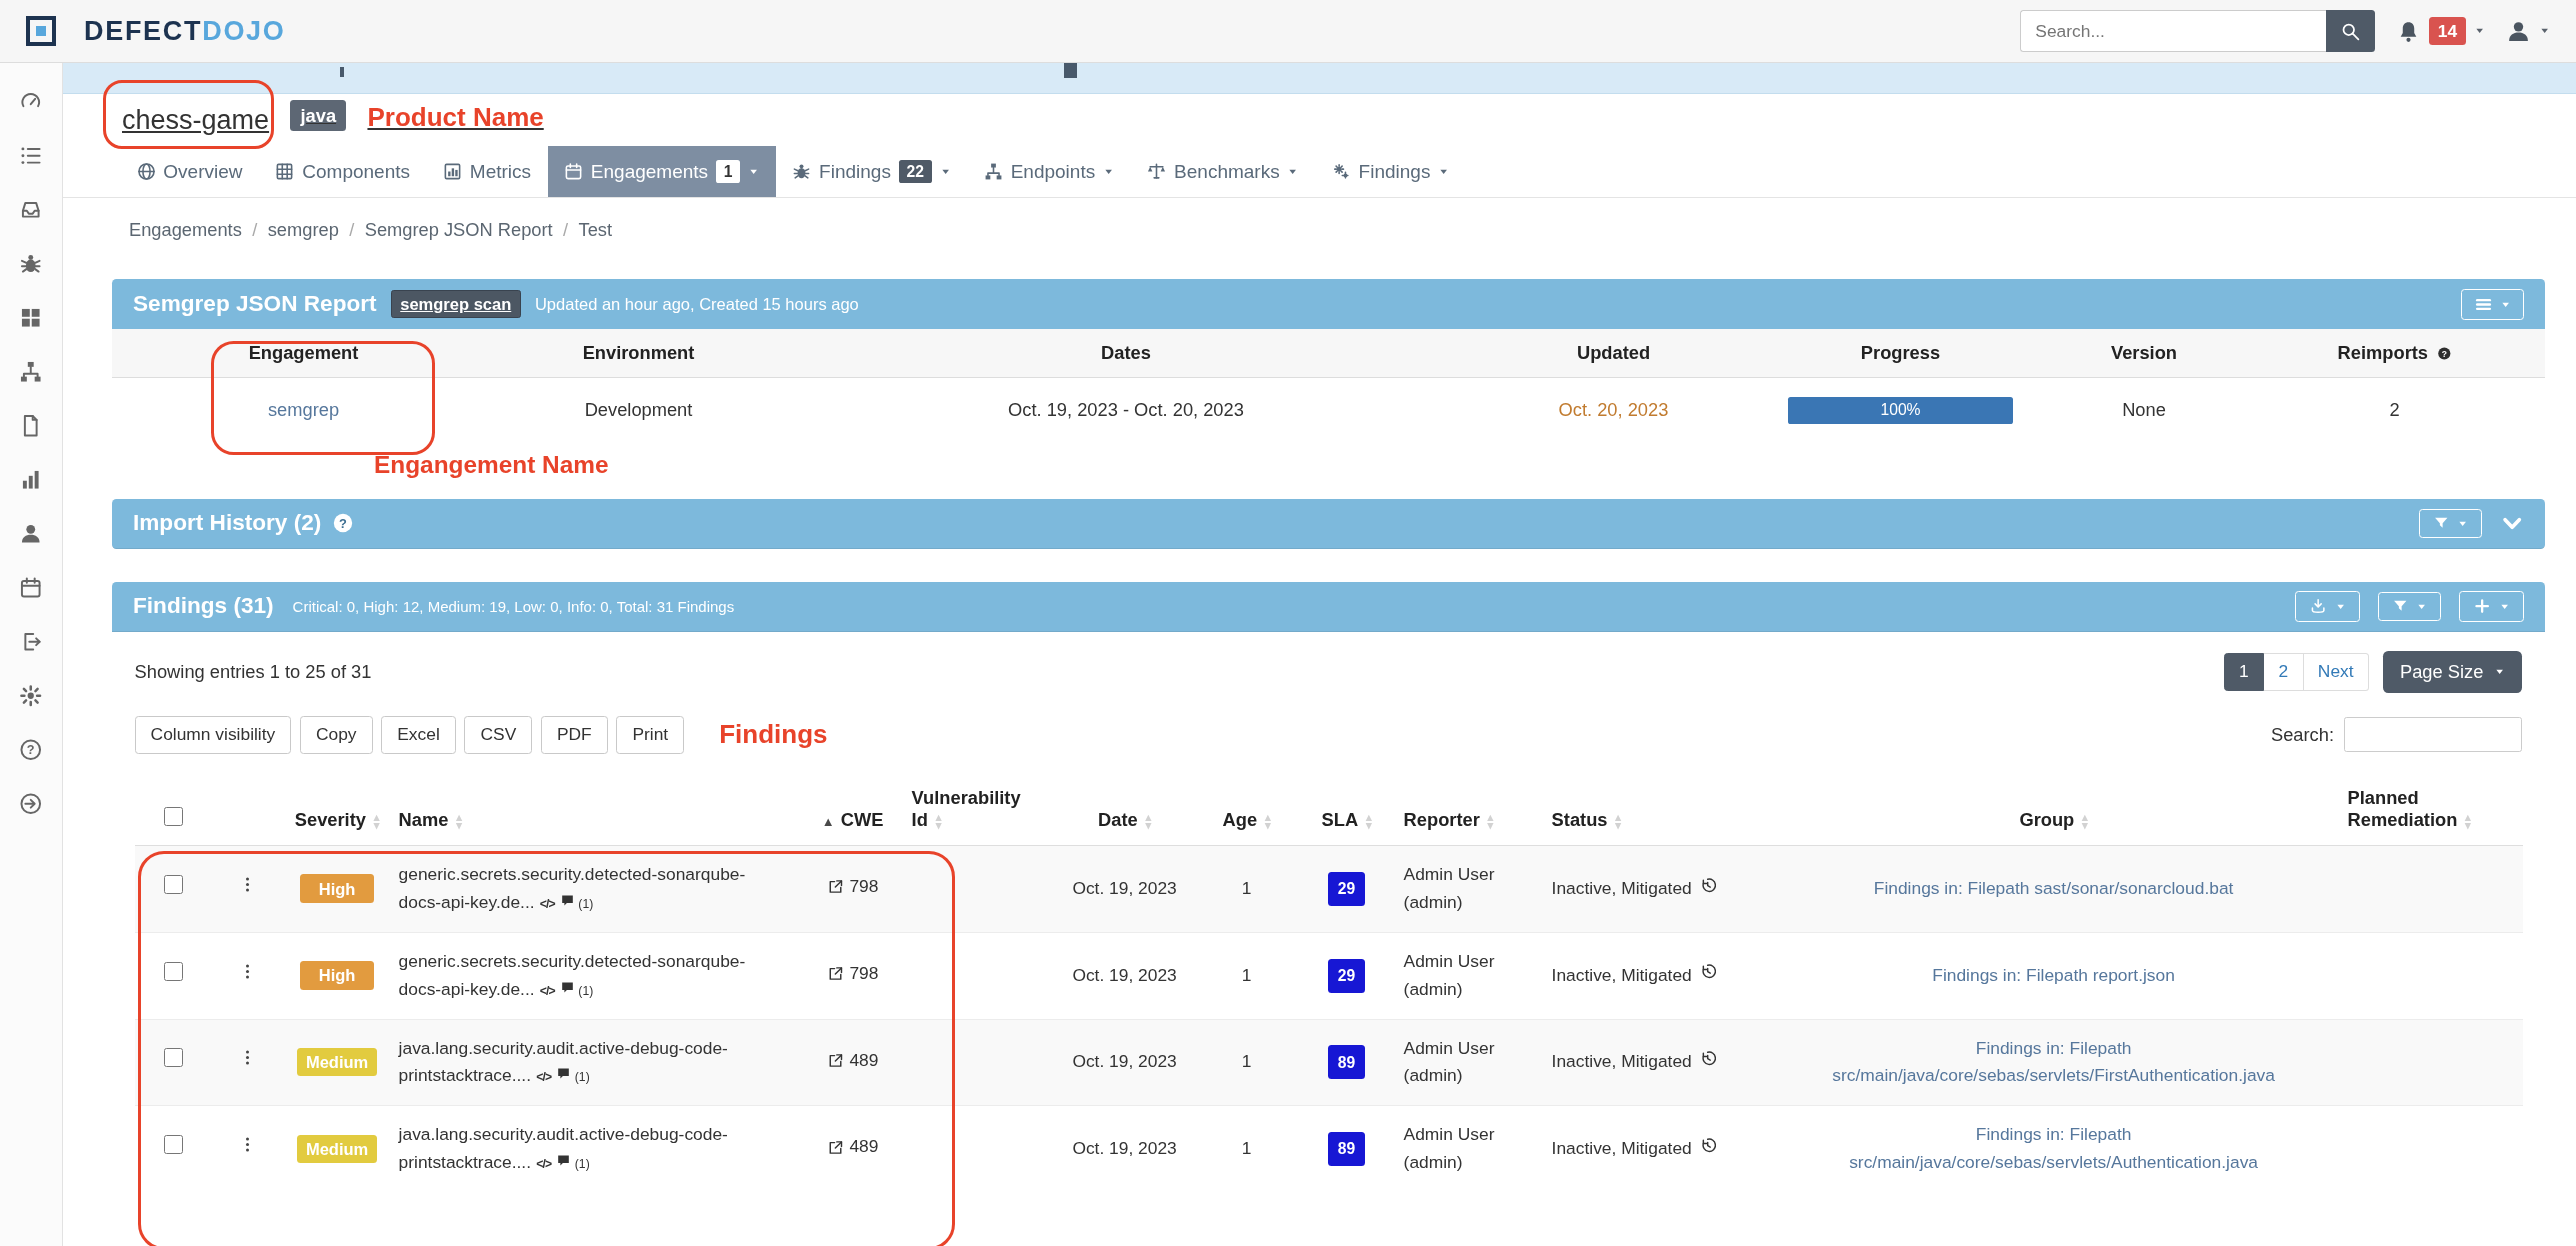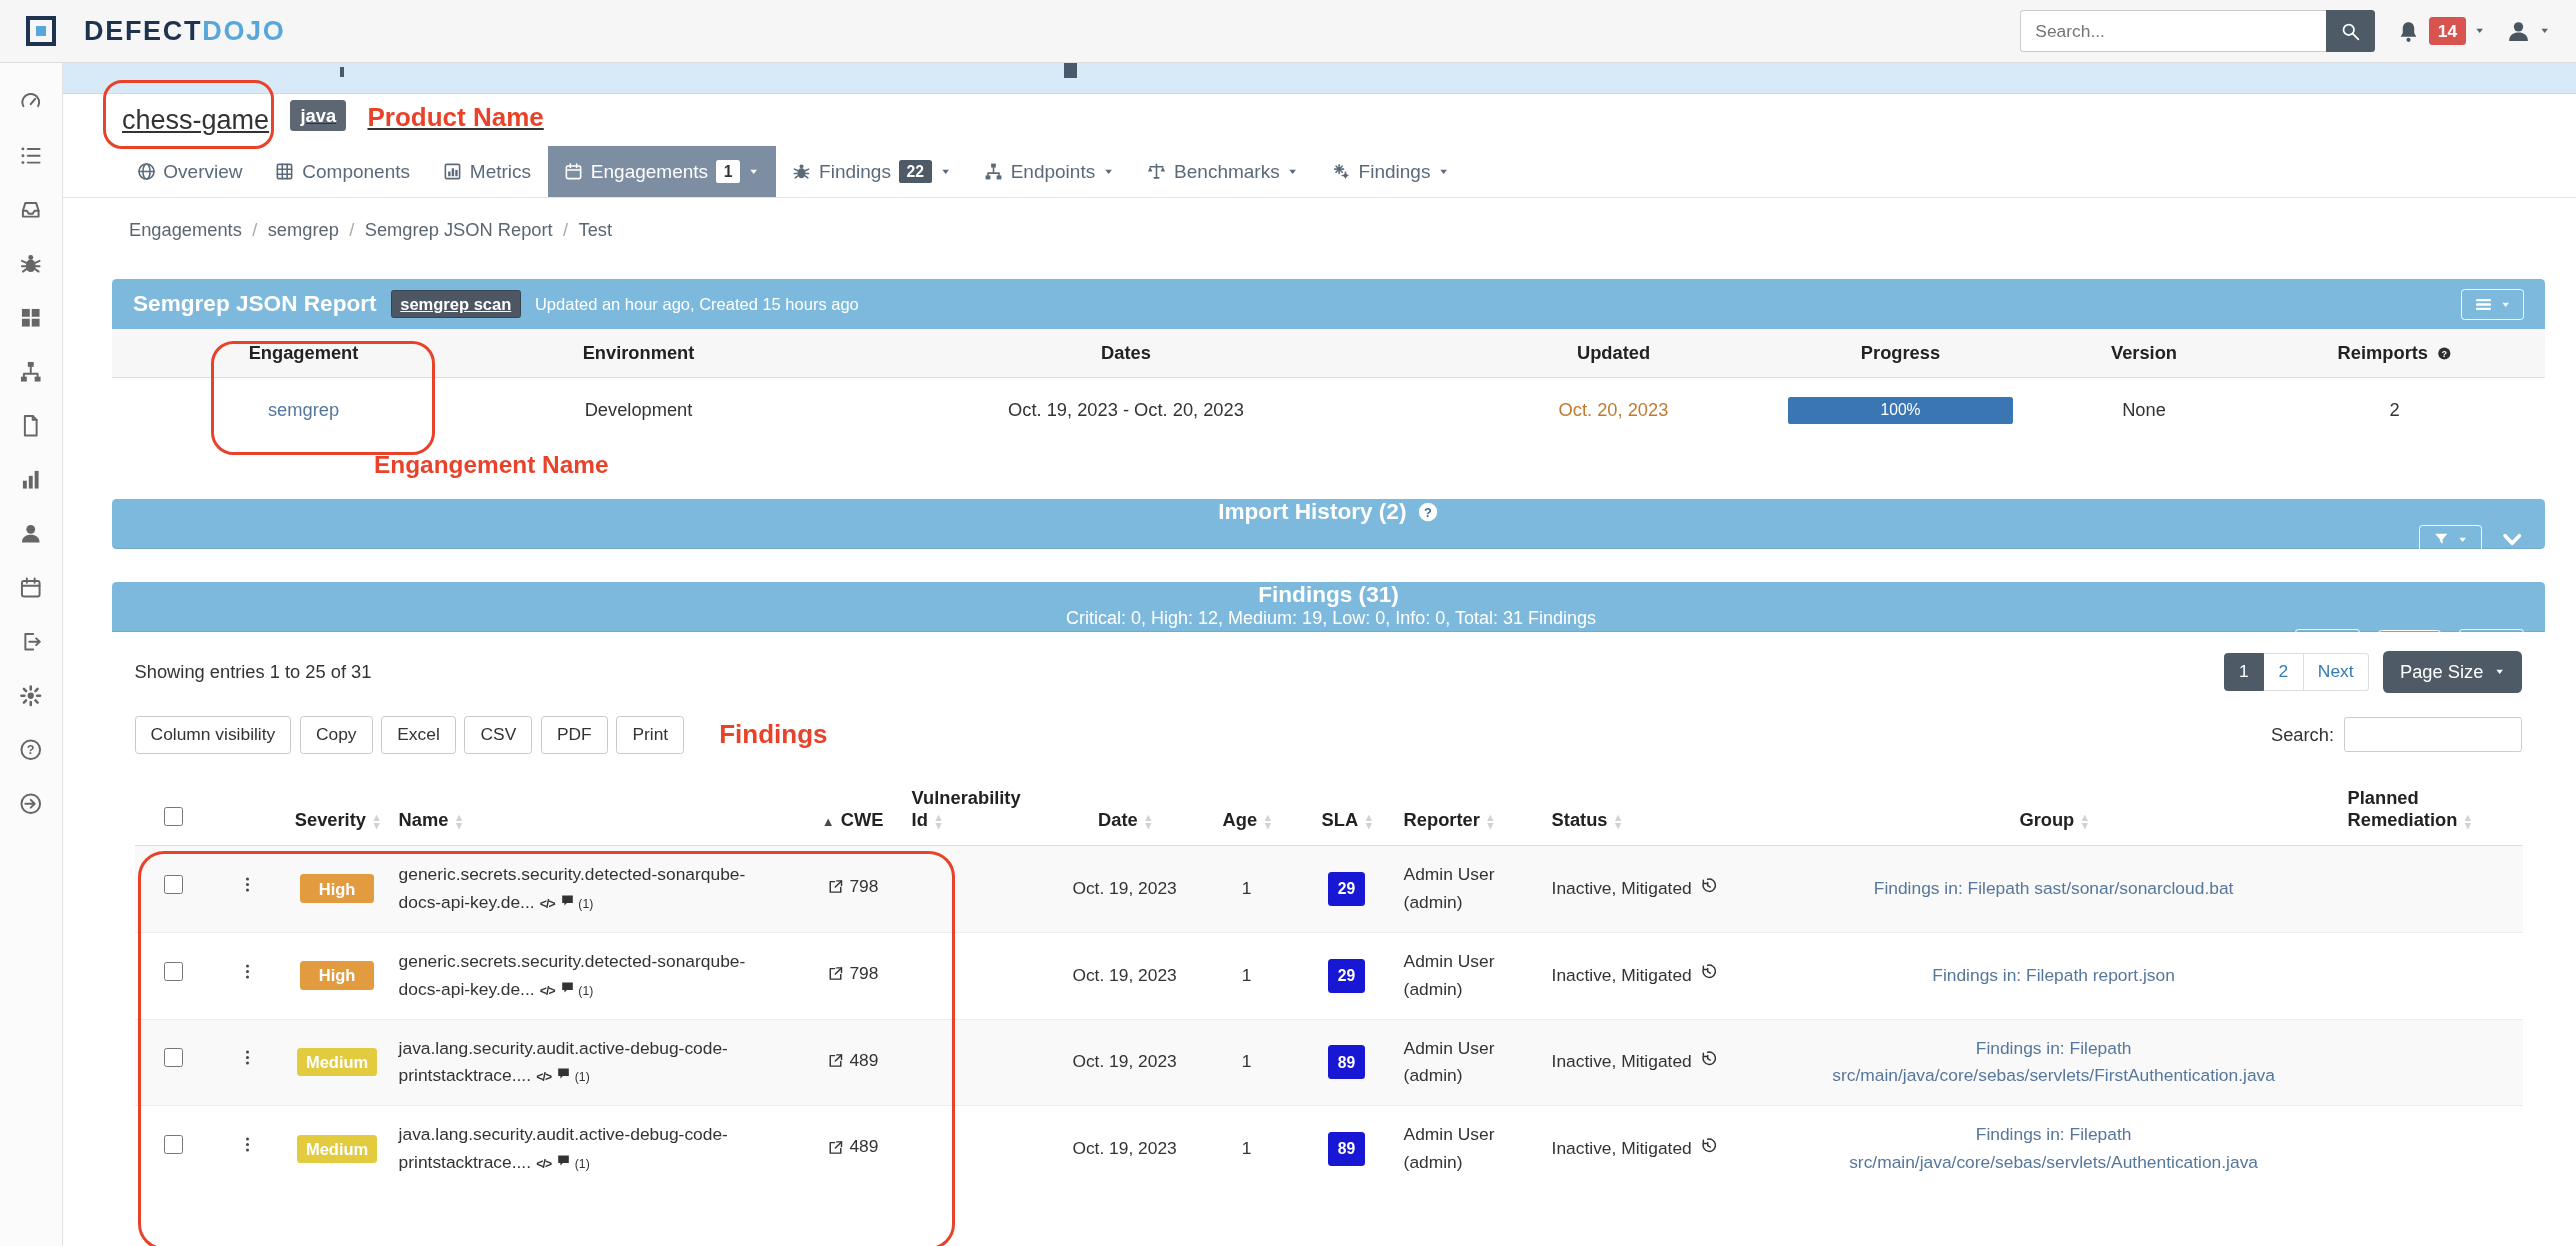--- a/index.html
+++ b/index.html
@@ -95,29 +95,29 @@
   .summary-table td{font-size:18.3px;color:#333;padding:18.3px 8.7px 22.6px;text-align:center;}
   .eng-link{color:var(--steel_link,#56779c);text-decoration:none;}
   .updated-val{color:var(--updated_orange,#c17b2f);}
   .progress{width:225px;height:27px;background:var(--progress_blue,#3a76b4);border-radius:2.6px;
         color:#fff;font-size:15.7px;display:flex;align-items:center;justify-content:center;margin:0 auto;}
   .help-ic{width:19px;height:19px;vertical-align:-3.5px;margin-left:4.4px;}
 
   
   .bar{margin:22.6px 31px 0 49px;height:50px;background:var(--panel_blue,#7db9dc);border-radius:4.4px;
         display:flex;align-items:center;padding:0 21px;color:#fff;box-sizing:border-box;
-        border-bottom:0.9px solid rgba(0,0,0,.08);flex-direction:column;}
+        border-bottom:0.9px solid rgba(0,0,0,.08);}
   .bar h2{font-size:22.6px;font-weight:bold;margin:0;display:flex;align-items:center;gap:10.4px;}
   .bar-right{margin-left:auto;display:flex;align-items:center;gap:17.4px;}
   .gbtn{display:inline-flex;align-items:center;gap:7.8px;border:1.7px solid #fff;border-radius:3.5px;
         padding:5.2px 13px;color:#fff;background:transparent;}
   .chev-btn{background:none;border:none;color:#fff;display:flex;padding:0;}
   #groups-bar{margin-top:31px;}
   .findings-bar{margin-top:33px;border-radius:4.4px 4.4px 0 0;}
-  .bar-summary{font-size:18px;margin-left:5px;}
+  .bar-summary{font-size:15px;margin-left:19px;}
 
   
   .findings-body{margin:0 31px 0 49px;background:#fff;padding:19px 22.6px 0;}
   .fb-row1{display:flex;align-items:center;}
   .entries{font-size:18.3px;}
   .pager{margin-left:auto;display:flex;align-items:center;}
   .pg{min-width:40px;height:38px;box-sizing:border-box;border:0.9px solid #ddd;border-left:none;
         display:flex;align-items:center;justify-content:center;font-size:17.4px;
         color:var(--link_blue,#337ab7);background:#fff;padding:0 10.4px;text-decoration:none;}
   .pg:first-child{border-left:0.9px solid #ddd;border-radius:3.5px 0 0 3.5px;}

